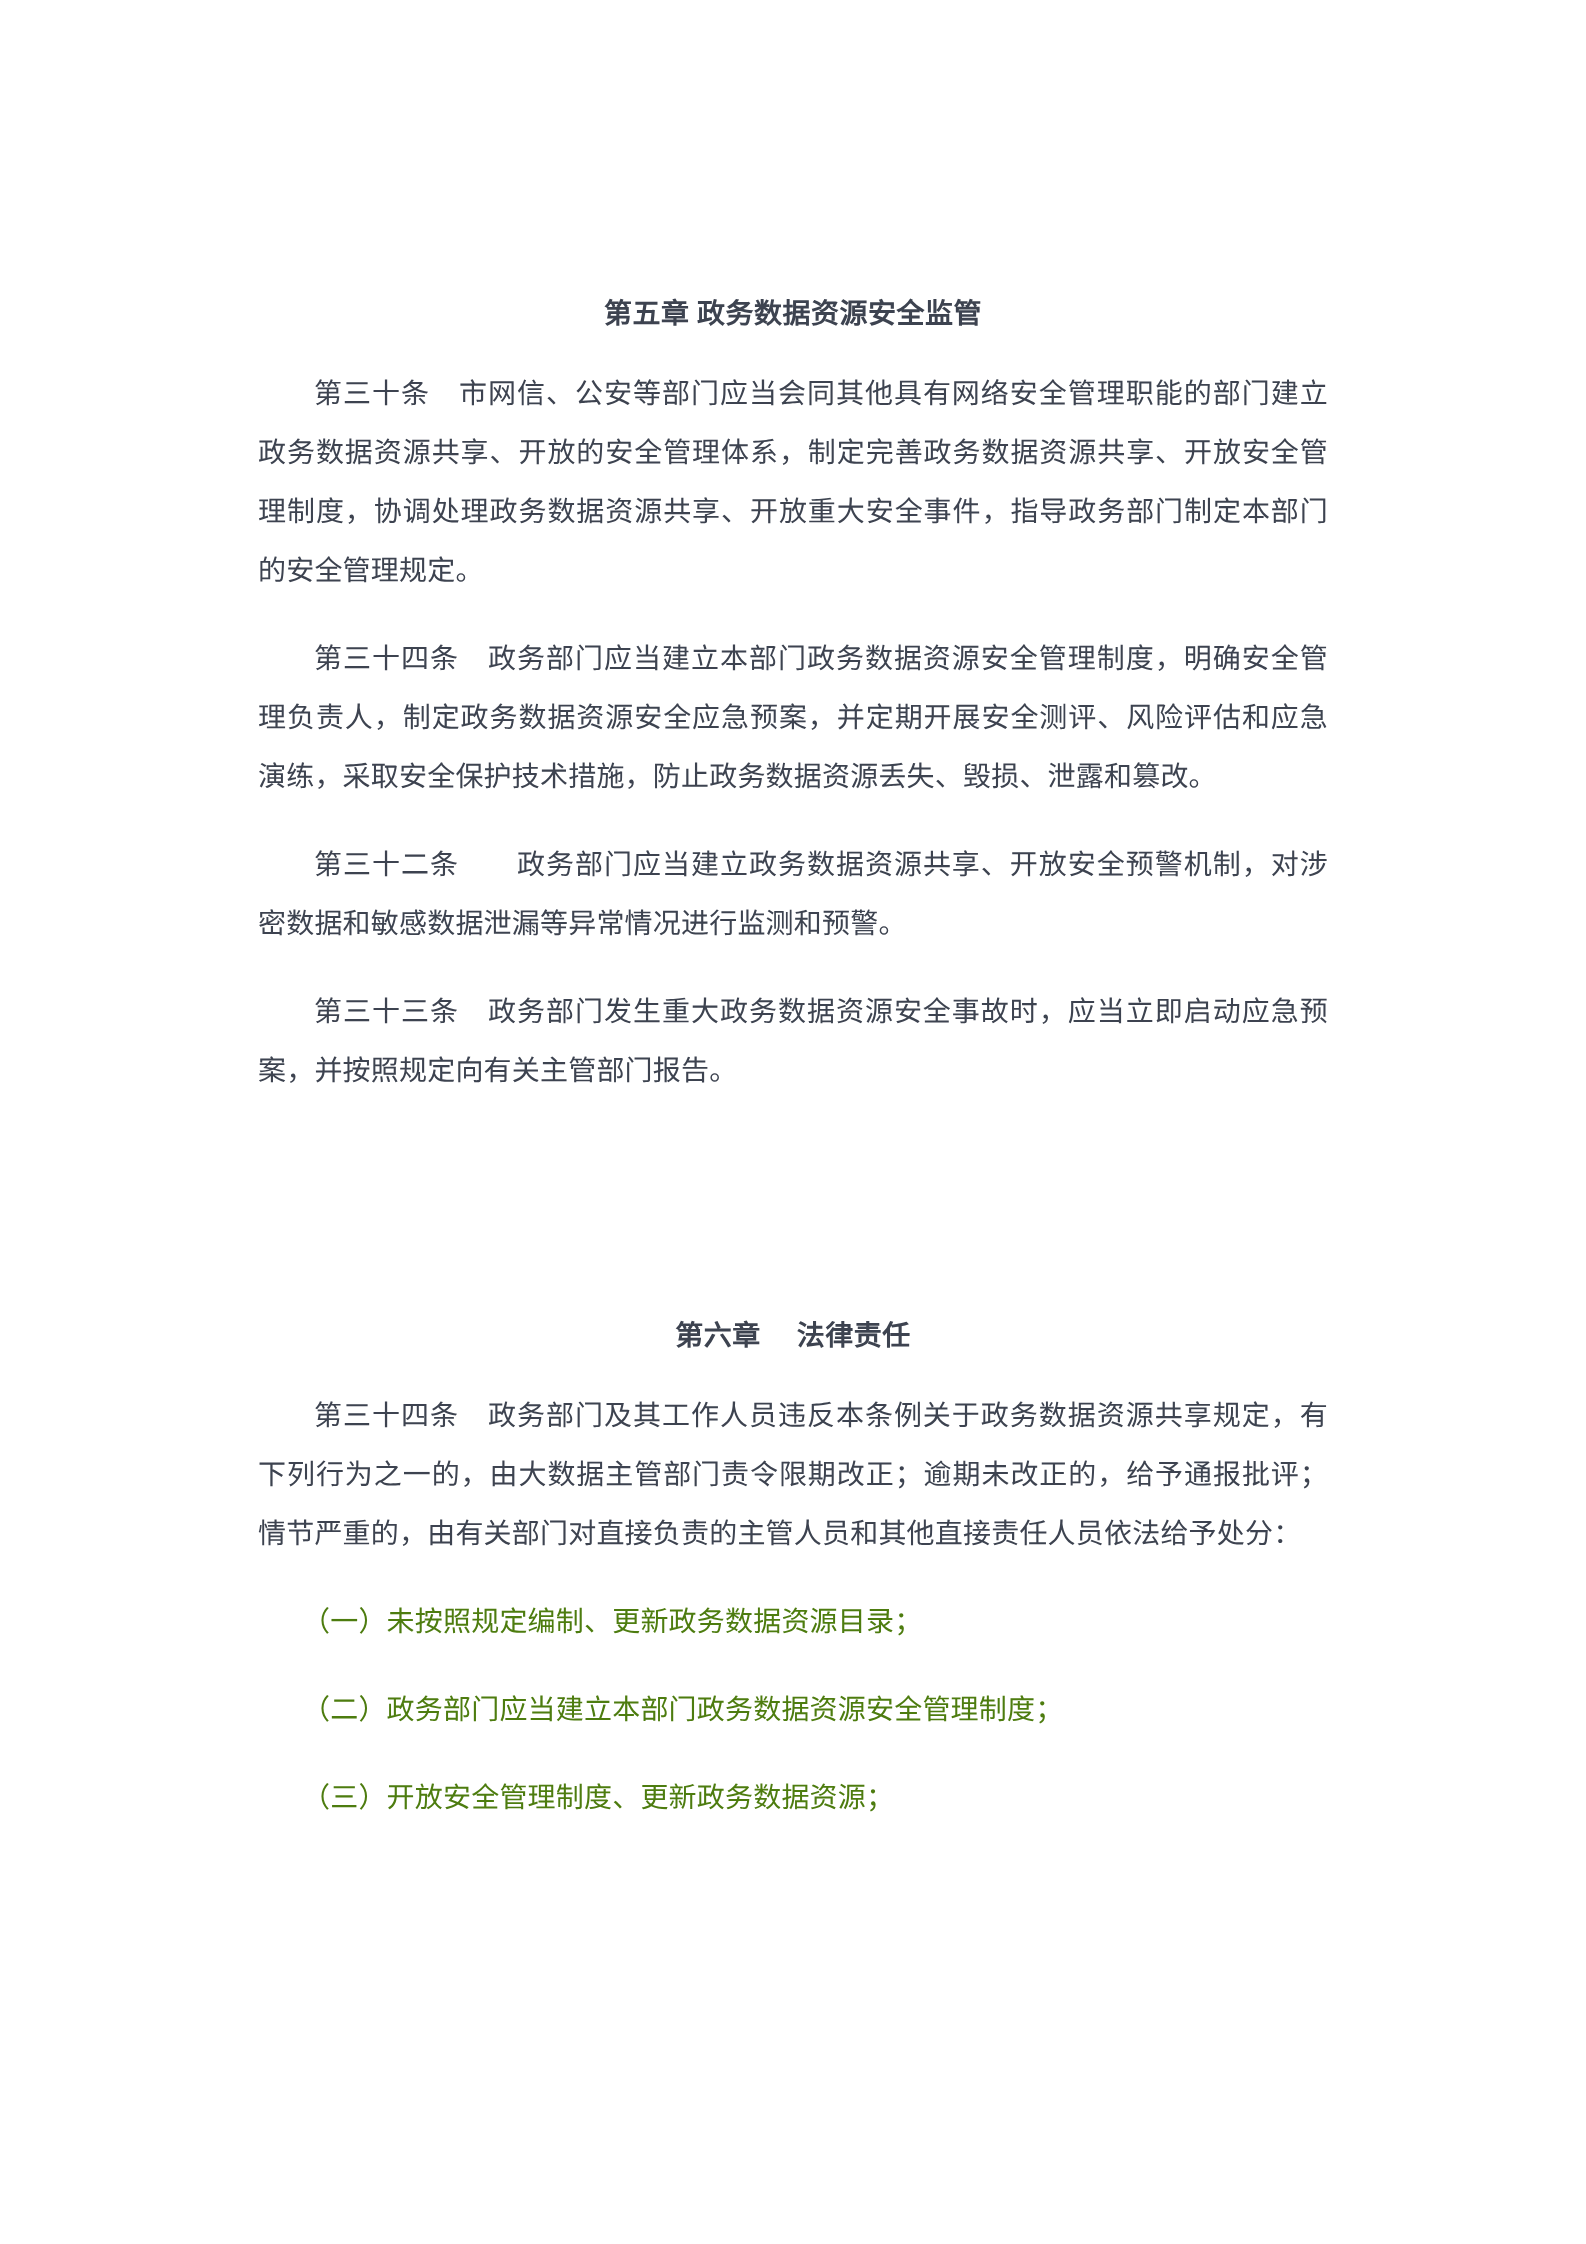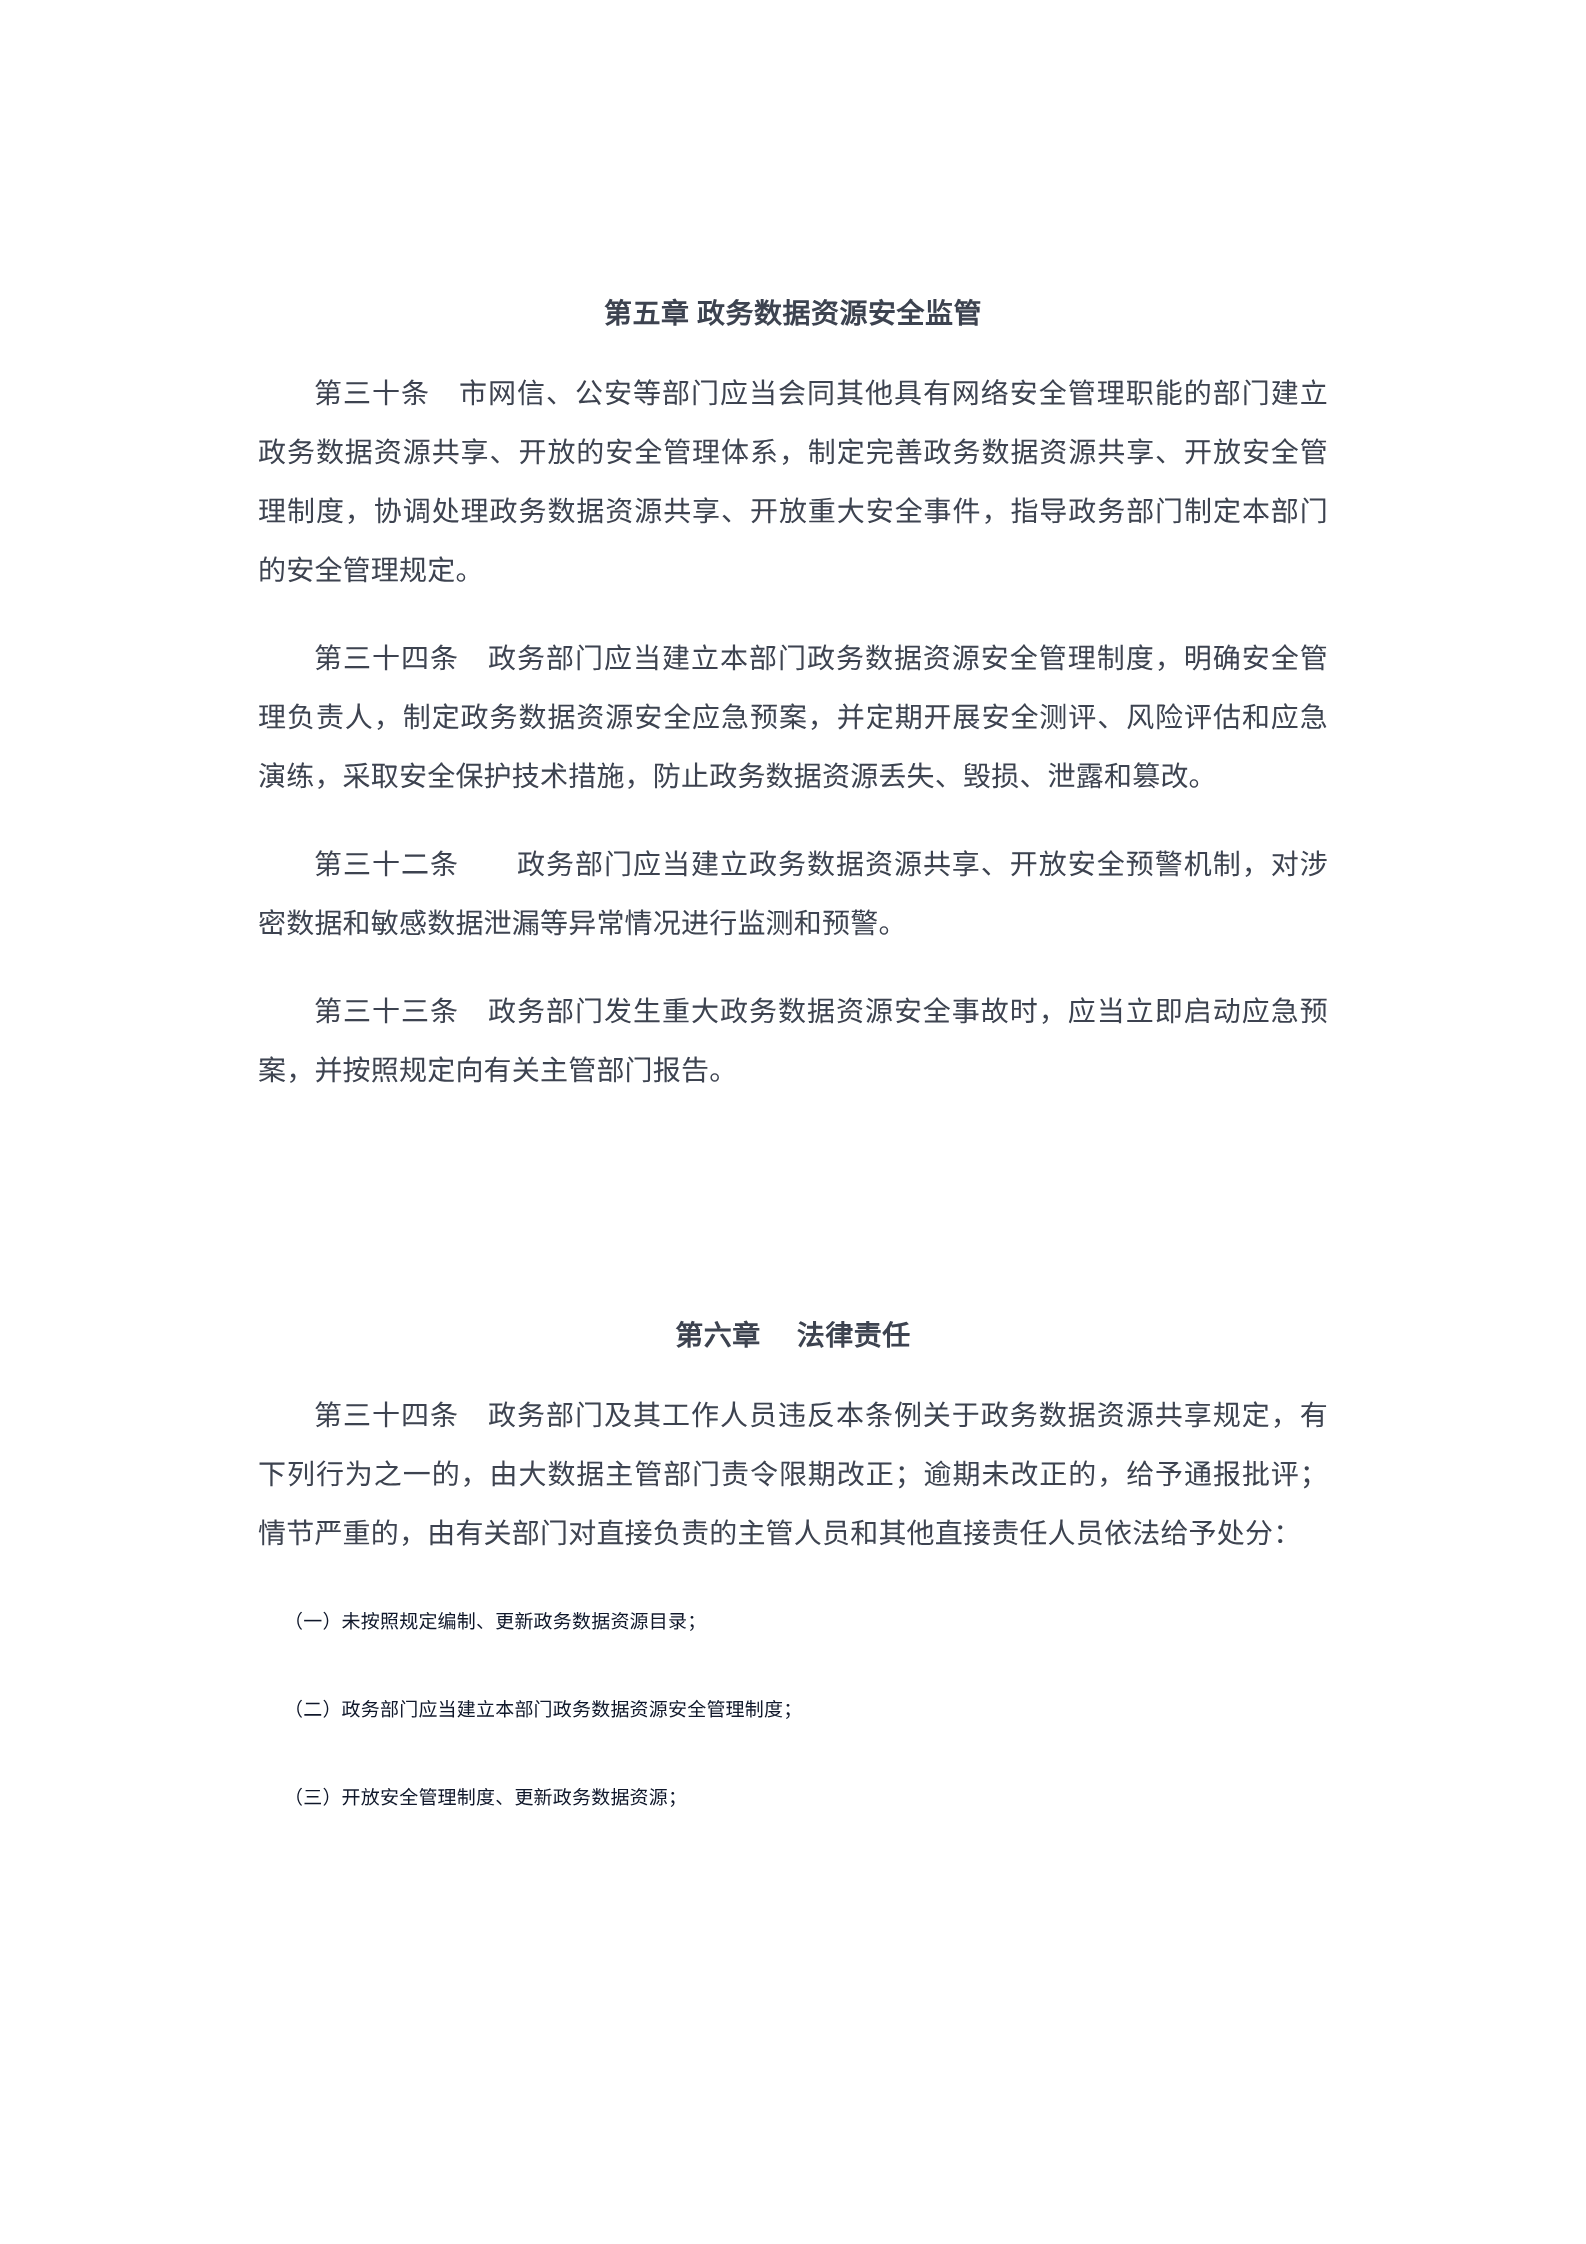--- a/index.html
+++ b/index.html
@@ -53,25 +53,25 @@
     text-indent: 2em;
     color: #3d4350;
     margin: 12px;
     letter-spacing: 0.2px;
     font-family: "Liberation Serif", "DejaVu Serif", serif;
   }
   .para.first-of-article { margin-top: 36px; }
   .para + .para { margin-top: 29px; }
 
   .item {
-    font-size: 19px;
+    font-size: 28px;
     line-height: 59px;
     text-align: left;
     text-indent: 2em;
-    color: #0f172a;
+    color: #4d7c0f;
     margin: 0;
     margin-top: 29px;
     letter-spacing: 0.2px;
     font-family: "Liberation Serif", "DejaVu Serif", serif;
   }
 
   .article-label { white-space: pre; }
   .spacer-block { height: 92px; }
 </style>
 </head>

